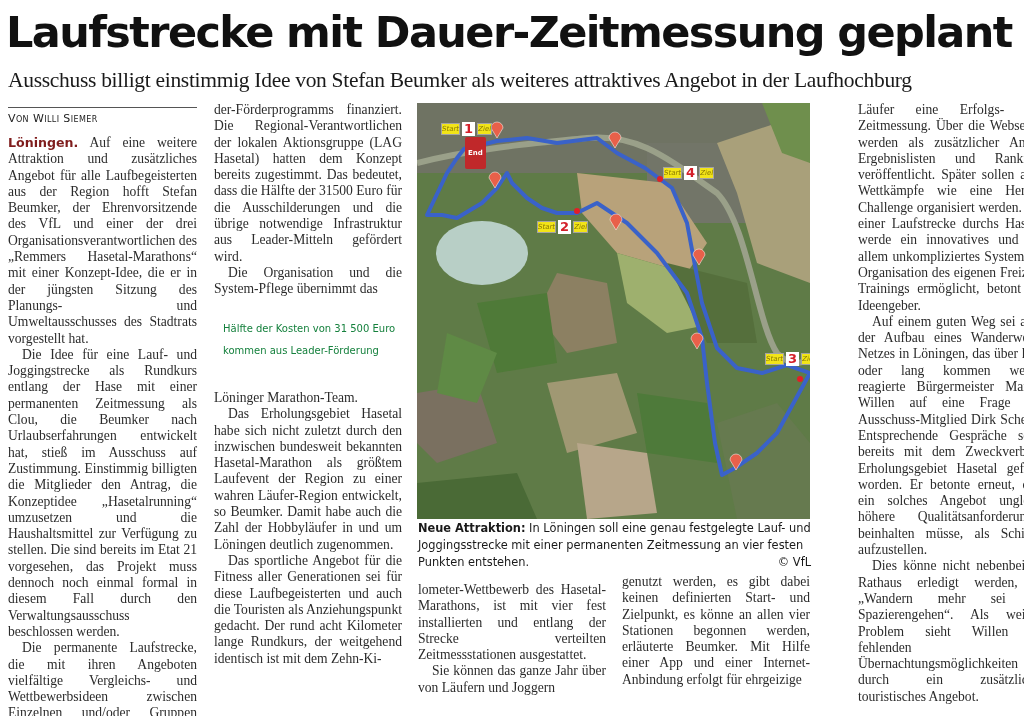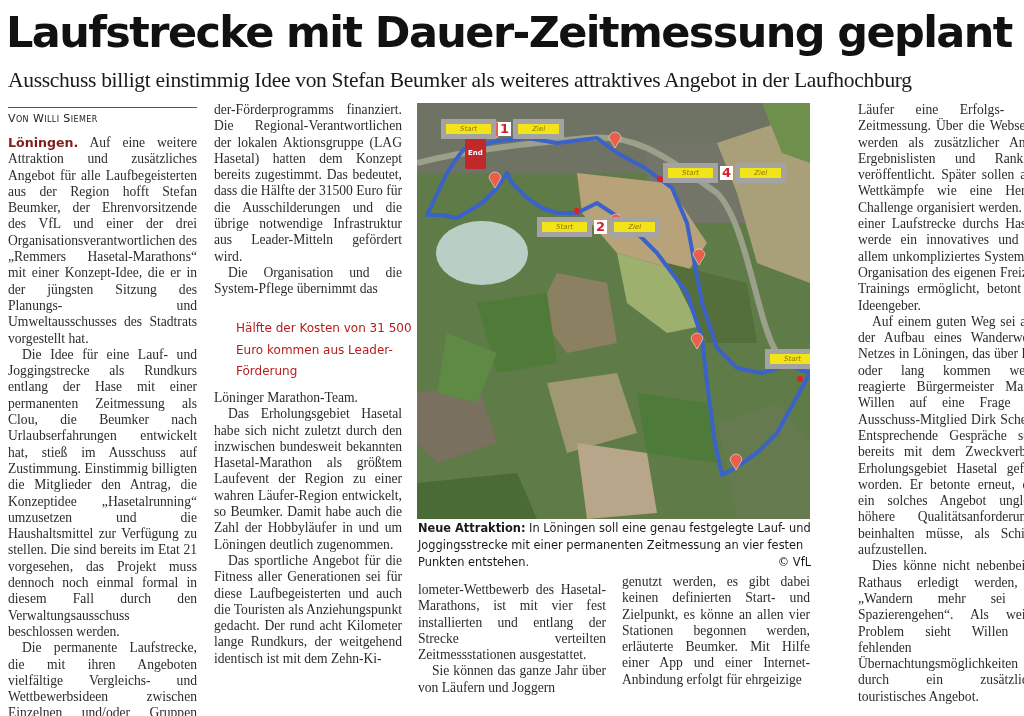--- a/index.html
+++ b/index.html
@@ -27,39 +27,39 @@
   .c3 { left:418px; top:582px; width:188px; }
   .c4 { left:622px; top:574px; width:188px; }
   .c5 { left:858px; top:102px; width:188px; }
   .byline-rule { position:absolute; left:8px; top:107px; width:189px; height:1px; background:#555; }
   .byline {
     position:absolute; left:8px; top:112px; font-family:"DejaVu Sans", sans-serif;
     font-size:11px; letter-spacing:0.4px; color:#222; font-variant:small-caps;
   }
   .dateline { font-family:"DejaVu Sans", sans-serif; font-weight:bold; font-size:12.6px; color:#7f1d1d; }
   .pullquote {
-    position:absolute; left:236px; top:318px; width:180px;
-    font-family:"DejaVu Sans", sans-serif; font-size:12px; line-height:21.5px; color:#b91c1c;
+    position:absolute; left:223px; top:318px; width:180px;
+    font-family:"DejaVu Sans", sans-serif; font-size:10px; line-height:21.5px; color:#15803d;
   }
   .map {
     position:absolute; left:417px; top:103px; width:393px; height:416px; overflow:hidden;
     background:#5d7a46;
   }
   .map svg { display:block; }
   .caption {
     position:absolute; left:418px; top:520px; width:393px;
     font-family:"DejaVu Sans", sans-serif; font-size:11.4px; line-height:17px; color:#1a1a1a;
   }
   .caption b { font-weight:bold; }
   .credit { position:absolute; right:0; bottom:0; }
   .station {
     position:absolute; height:16px; display:flex; align-items:center; gap:2px;
     font-family:"DejaVu Sans", sans-serif;
   }
-  .station .tag { background:#f2e418; color:#8a7a00; font-size:7px; font-style:italic; padding:1px 14px; border:5px solid #a3a3a3; }
+  .station .tag { background:#f2e418; color:#8a7a00; font-size:7px; font-style:italic; padding:1px 0; border:1px solid #a3a3a3; }
   .station .num { color:#d4202a; font-weight:bold; font-size:13px; background:#fff; padding:0 2px; line-height:14px; }
   .endtag {
     position:absolute; background:#c0282a; color:#fff; font-family:"DejaVu Sans", sans-serif;
     font-size:7px; font-weight:bold; padding:12px 3px; border-radius:2px;
   }
 </style>
 </head>
 <body>
 
 <div class="headline">Laufstrecke mit Dauer-Zeitmessung geplant</div>

